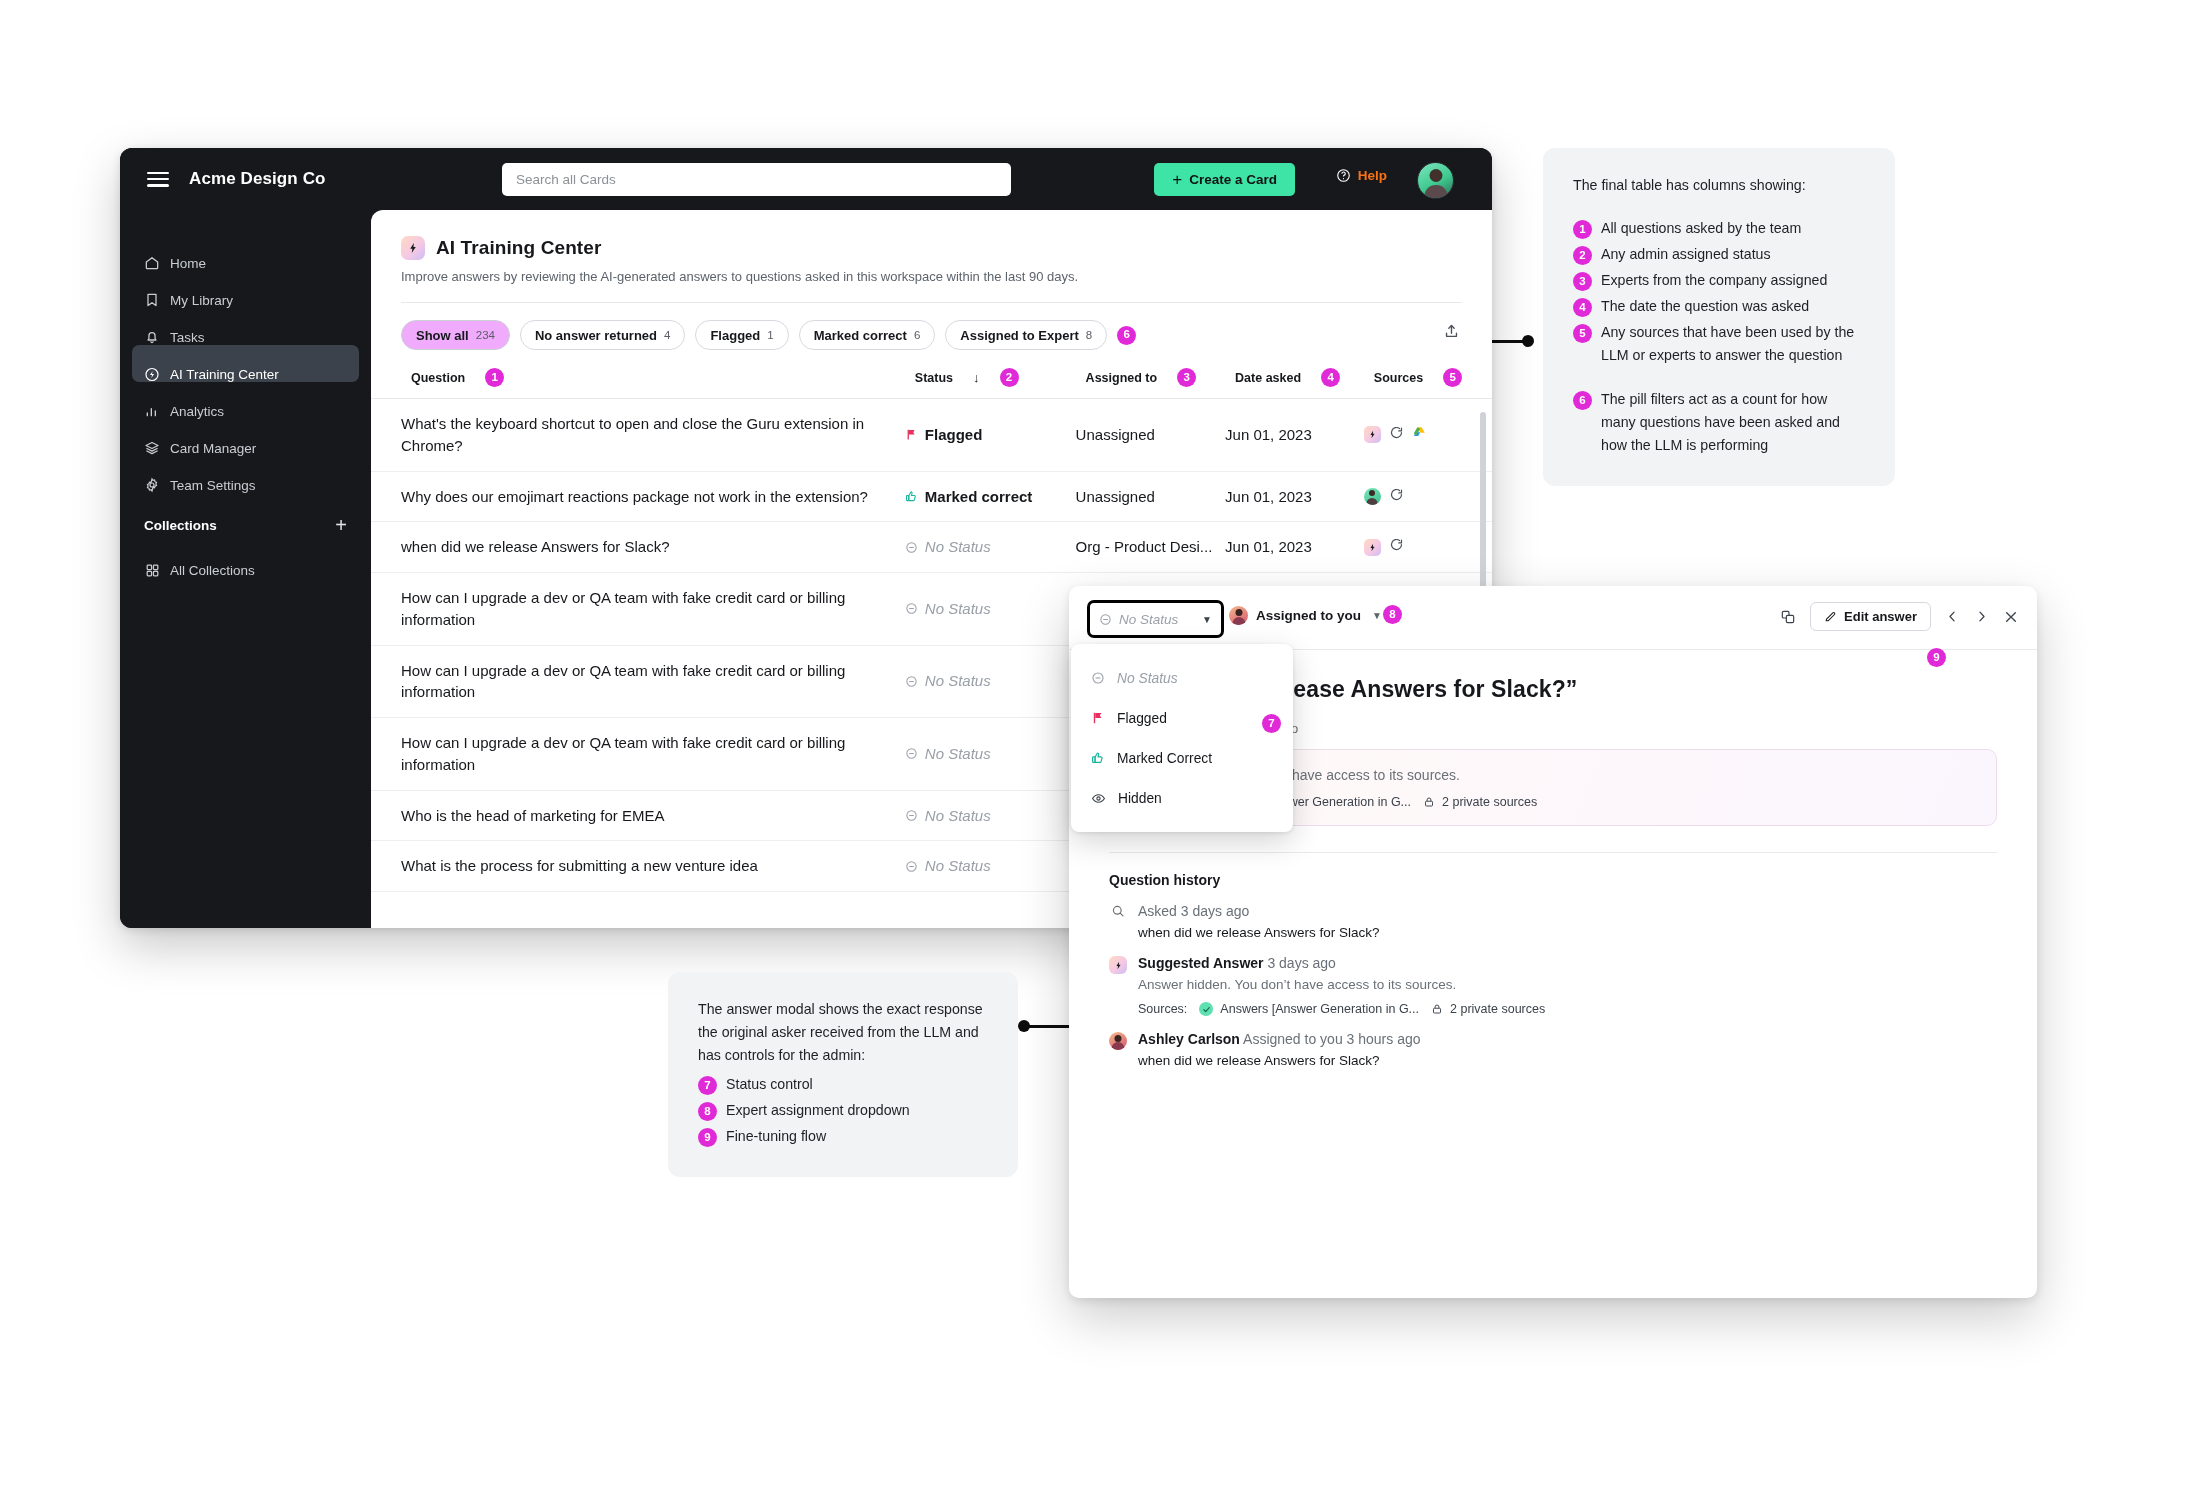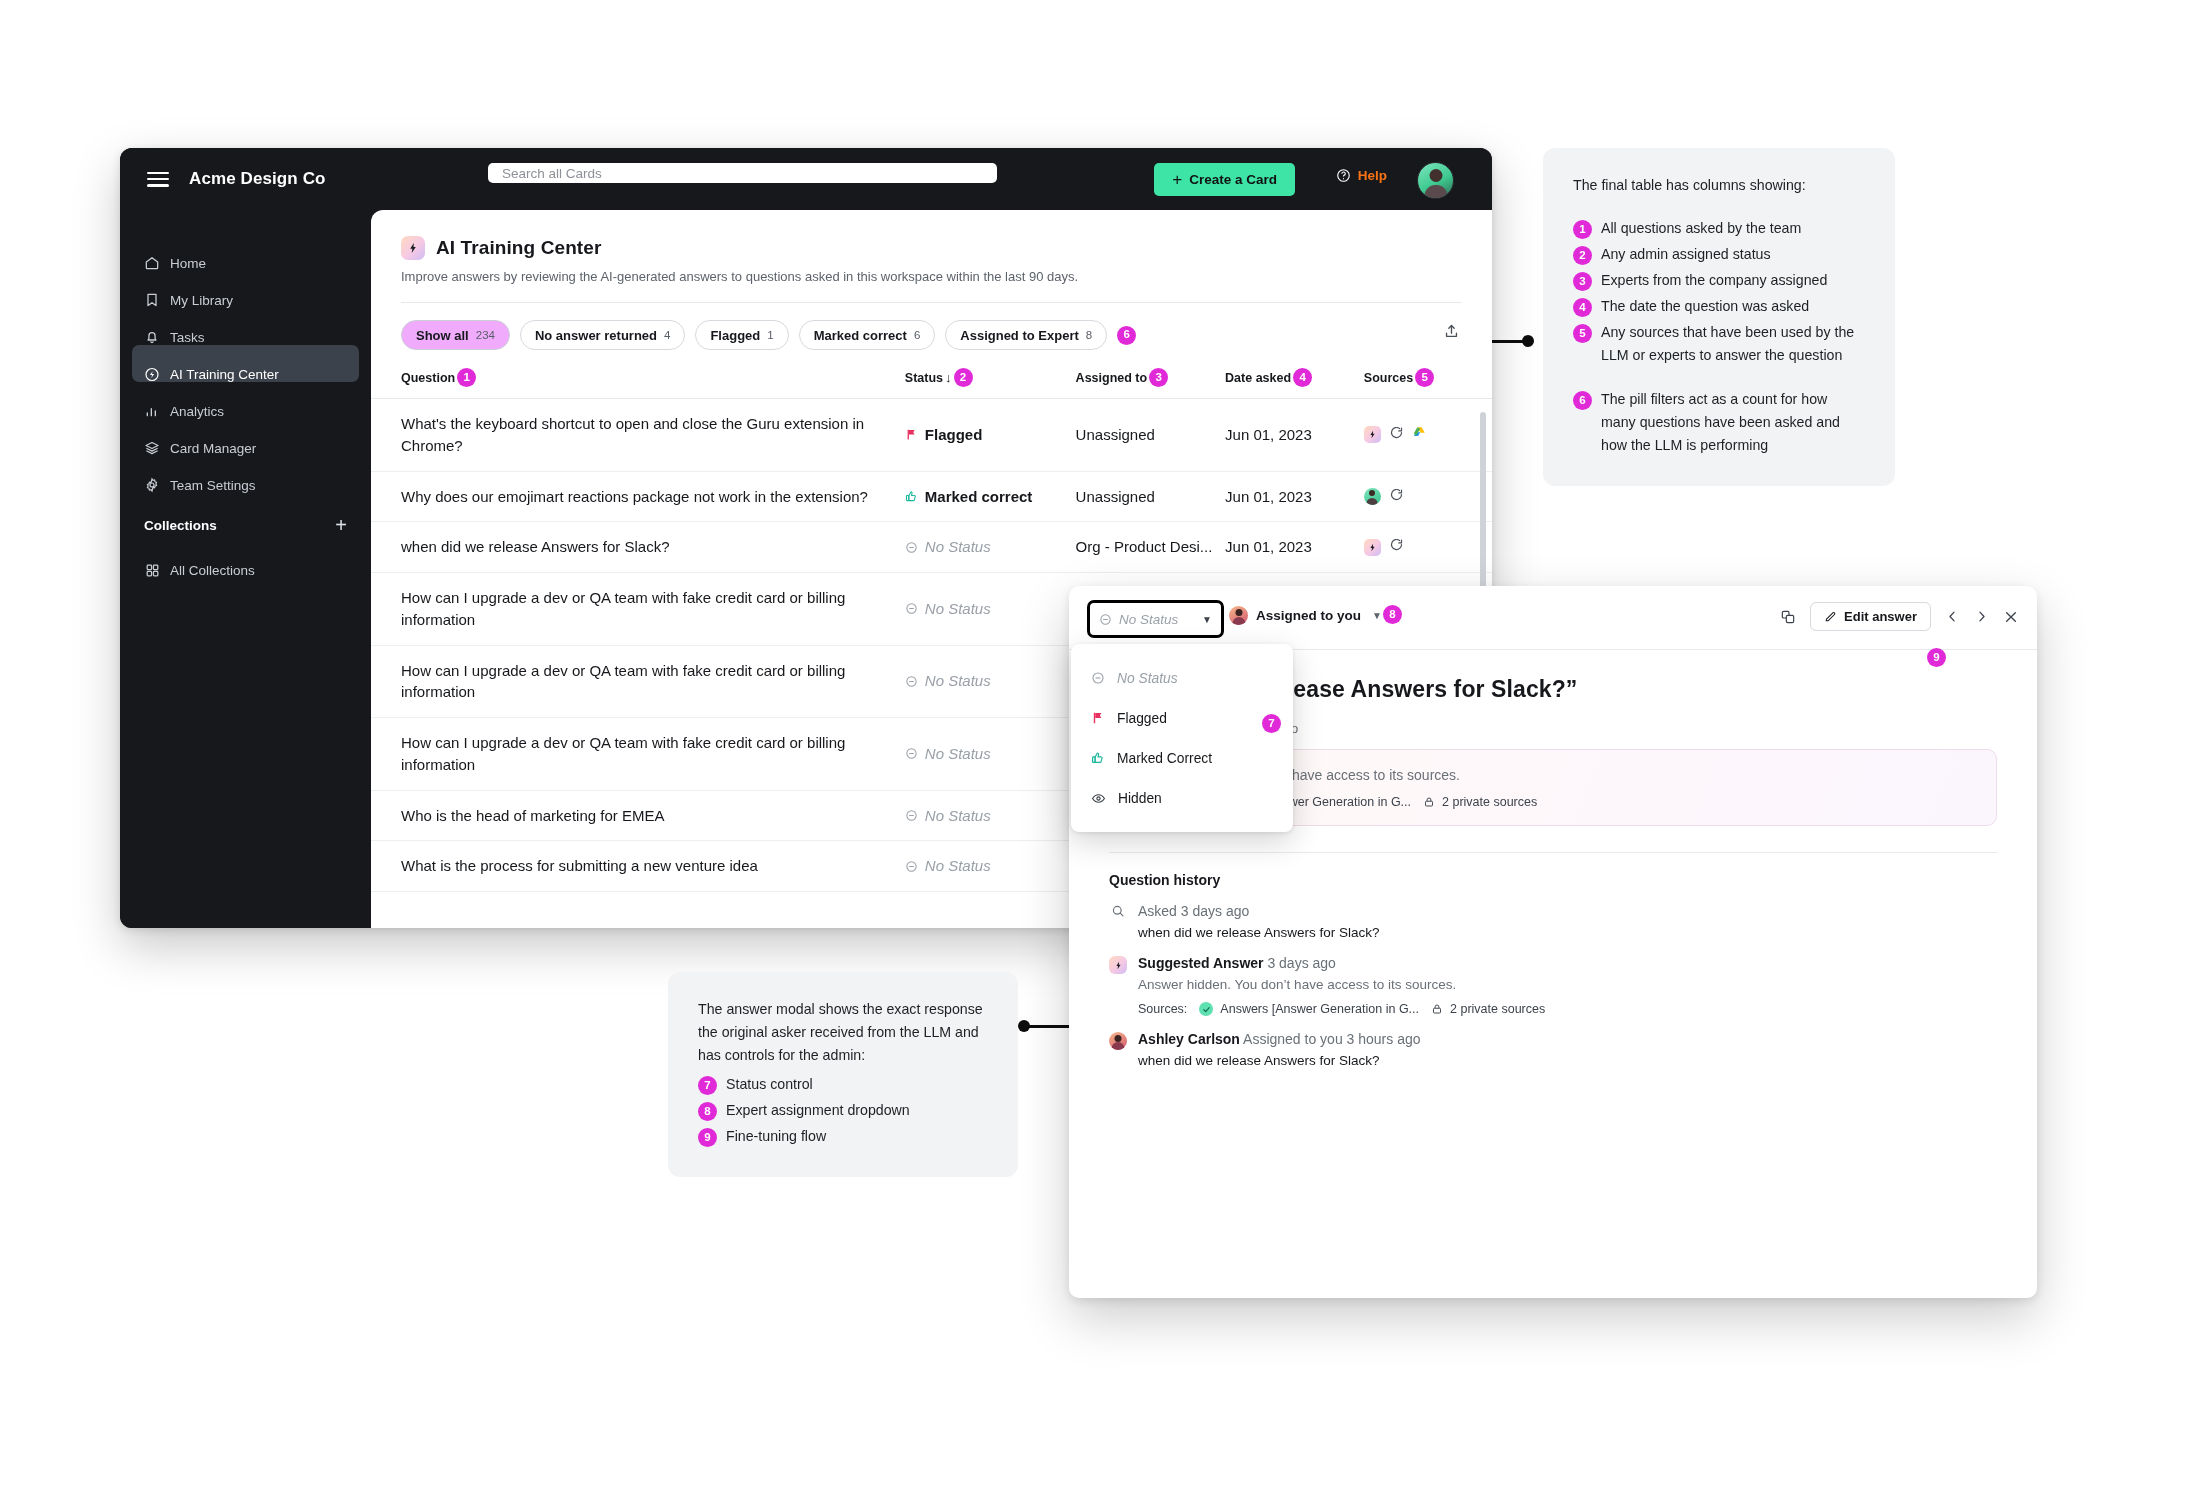--- a/index.html
+++ b/index.html
@@ -19,21 +19,21 @@
     background:#16181c;
   }
   #topbar{
     position:absolute;left:0;top:0;width:100%;height:62px;
     background:#16181c;display:flex;align-items:center;
   }
   #hamburger{width:22px;height:15px;margin-left:27px;display:flex;flex-direction:column;justify-content:space-between;cursor:pointer;}
   #hamburger span{display:block;height:2.2px;background:#fff;border-radius:2px;}
   #brand{color:#fff;font-size:17px;font-weight:600;margin-left:20px;letter-spacing:.1px;}
   #search-box{
-    position:absolute;left:368px;top:15px;width:509px;height:20px;
+    position:absolute;left:382px;top:15px;width:509px;height:33px;
     background:#fff;border-radius:5px;display:flex;align-items:center;
   }
   #search-box input{
     border:0;outline:0;width:100%;height:100%;background:transparent;
     font-family:"Liberation Sans",sans-serif;font-size:13.5px;color:#2b2b2b;
     padding:0 14px;box-sizing:border-box;
   }
   #search-box input::placeholder{color:#8d9196;}
   #create-card-btn{
     position:absolute;right:197px;top:15px;height:33px;padding:0 18px;
@@ -97,21 +97,21 @@
   .pill .cnt{font-size:11.5px;font-weight:400;color:#585e66;}
   #export-icon{position:absolute;right:32px;top:20px;cursor:pointer;}
 
   
   #table-wrap{margin:18px 0 0 0;position:relative;height:542px;overflow:hidden;}
   table#q-table{width:100%;border-collapse:collapse;table-layout:fixed;}
   #q-table th{
     text-align:left;font-size:12.5px;font-weight:600;color:#16181c;
     padding:0 0 11px 0;border-bottom:1px solid #e6e8eb;vertical-align:middle;
   }
-  #q-table th .thwrap{display:flex;align-items:center;gap:2px;}
+  #q-table th .thwrap{display:flex;align-items:center;gap:20px;margin-left:10px;}
   #q-table td{
     font-size:15px;color:#16181c;border-bottom:1px solid #eceef1;
     padding:14px 10px 14px 0;vertical-align:middle;line-height:1.45;
   }
   .col-q{width:470px;padding-left:30px !important;}
   .col-s{width:160px;}
   .col-a{width:140px;}
   .col-d{width:130px;}
   .col-src{width:120px;}
   th.col-q{padding-left:30px !important;}

